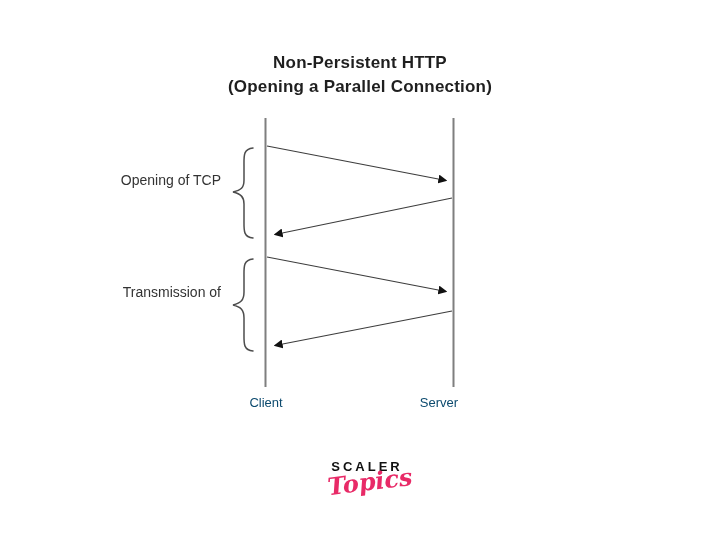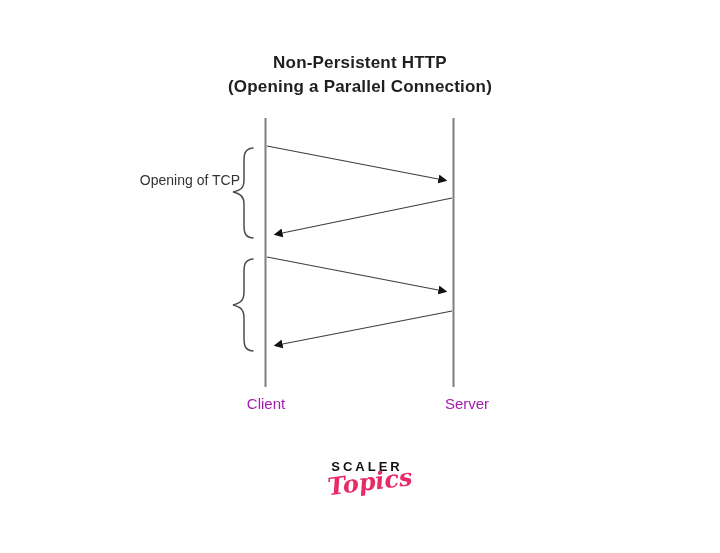--- a/index.html
+++ b/index.html
@@ -36,32 +36,32 @@
   }
   .section-label {
     position: absolute;
     left: 0;
     width: 221px;
     text-align: right;
     font-size: 14px;
     line-height: 19px;
     color: #333333;
   }
-  .section-label.sec-1 { top: 171px; padding-left: 19px; }
+  .section-label.sec-1 { top: 171px; }
   .section-label.sec-2 { top: 283px; }
   .actor-label {
     position: absolute;
     top: 395px;
     width: 90px;
     text-align: center;
-    font-size: 15px;
-    color: #a21caf;
+    font-size: 13px;
+    color: #0c4a6e;
   }
   .actor-label.client { left: 221px; }
-  .actor-label.server { left: 422px; text-align: center; }
+  .actor-label.server { left: 394px; text-align: center; }
   .logo {
     position: absolute;
     top: 459px;
     left: 312px;
     width: 110px;
     text-align: center;
   }
   .logo-brand {
     font-size: 13px;
     font-weight: bold;
@@ -120,20 +120,21 @@
              C 244 300, 241 303, 233 305
              C 241 307, 244 310, 244 318
              L 244 333
              C 244 343, 243 350, 253 351" fill="none" stroke="#4d4d4d" stroke-width="1.5" stroke-linecap="round"></path>
   </svg>
 
   <div class="section-label sec-1">
     <div>Opening of TCP</div>
   </div>
   <div class="section-label sec-2">
+    <div>Transmission of</div>
   </div>
 
   <div class="actor-label client">Client</div>
   <div class="actor-label server">Server</div>
 
   <div class="logo">
     <div class="logo-brand">SCALER</div>
     <div class="logo-product">Topics</div>
   </div>
 

